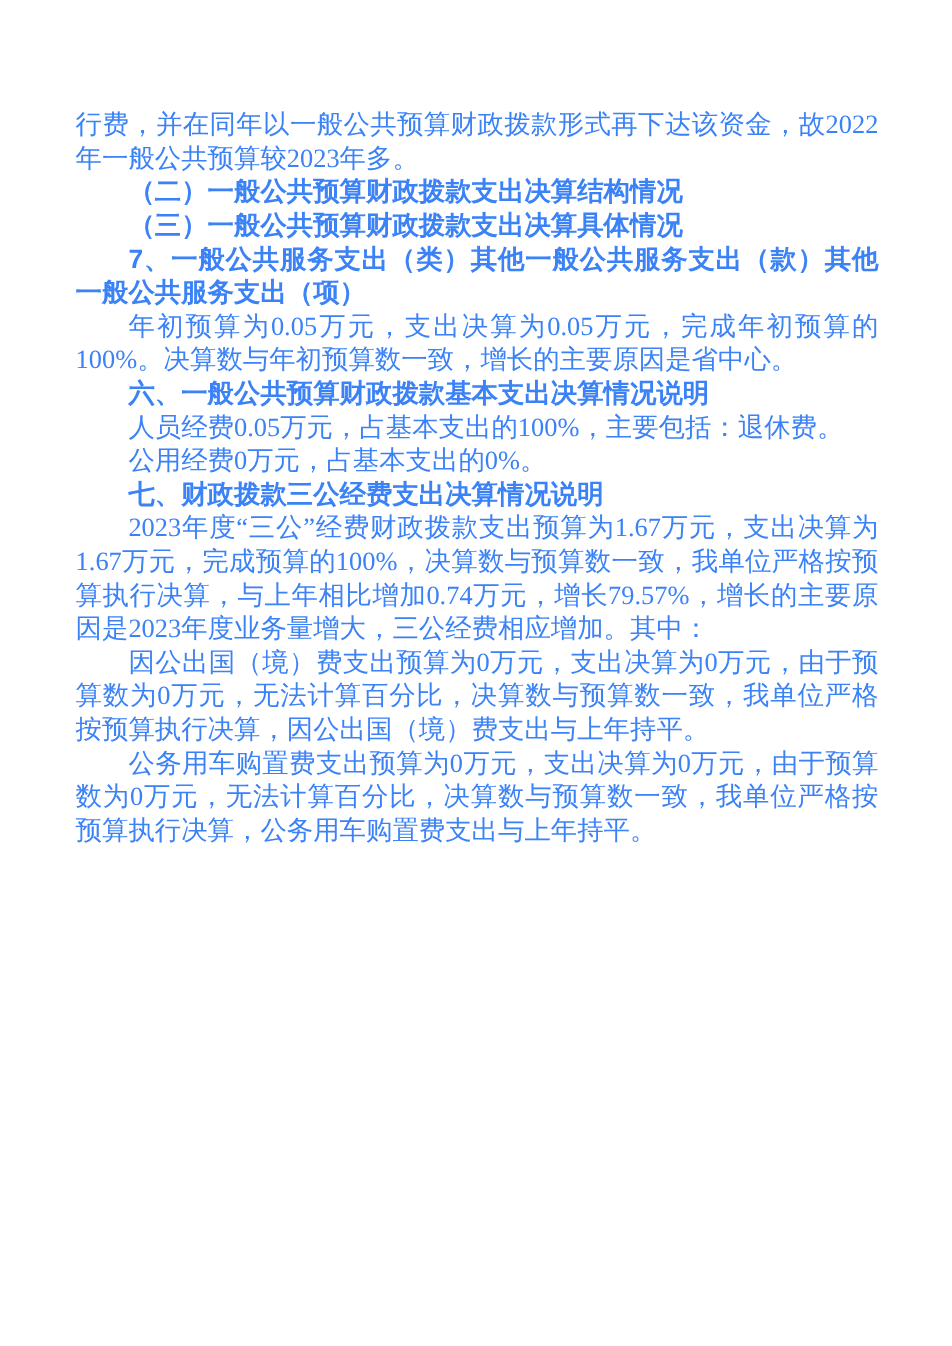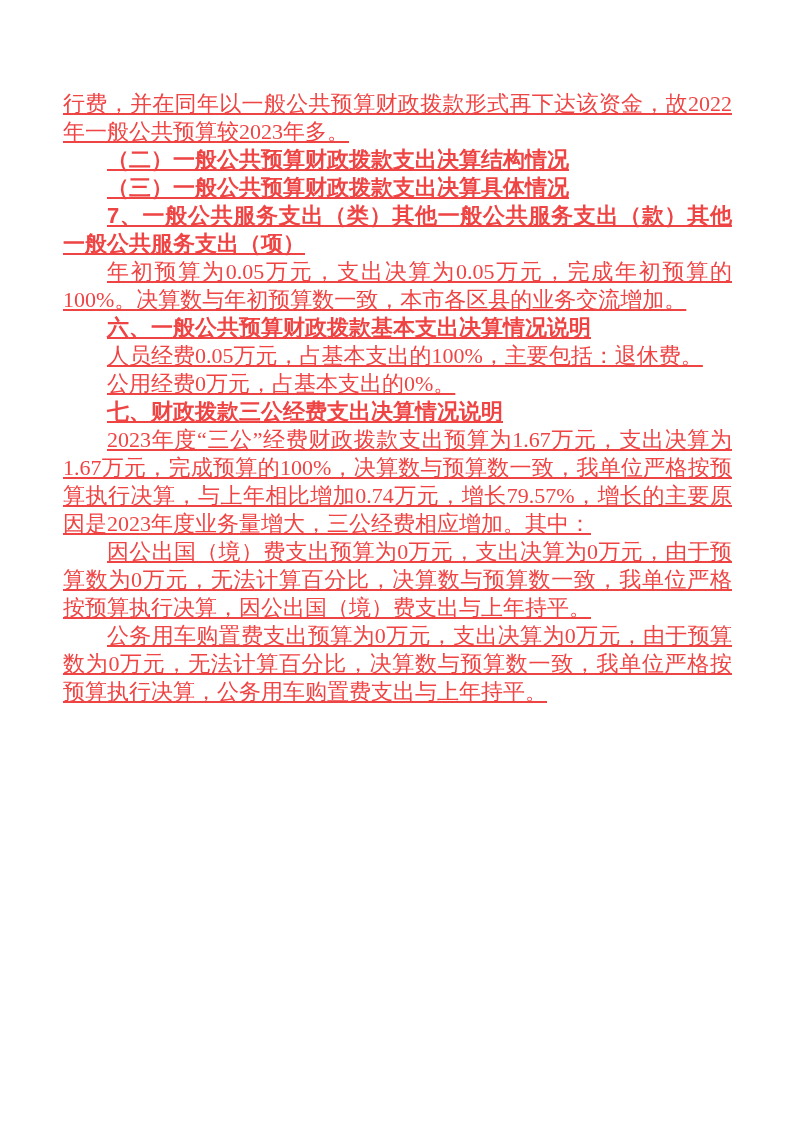--- a/index.html
+++ b/index.html
@@ -12,26 +12,25 @@
     width: 793px;
     height: 1122px;
     background: #ffffff;
     overflow: hidden;
   }
   .doc {
     position: absolute;
     left: 63px;
     top: 90px;
     width: 669px;
-    color: #ef4444;
+    color: #3b82f6;
     font-family: "Liberation Serif", "DejaVu Serif", serif;
     font-size: 22px;
     line-height: 28px;
     text-align: justify;
-    text-decoration: underline;
   }
   .para {
     margin: 0;
     padding: 0;
     text-indent: 44px;
   }
   .para.no-indent {
     text-indent: 0;
   }
   .para.heading {
@@ -41,21 +40,21 @@
 </style>
 </head>
 <body>
 
 <div class="page">
   <div class="doc" id="doc-body">
       <p class="para no-indent">行费，并在同年以一般公共预算财政拨款形式再下达该资金，故2022年一般公共预算较2023年多。</p>
       <p class="para heading">（二）一般公共预算财政拨款支出决算结构情况</p>
       <p class="para heading">（三）一般公共预算财政拨款支出决算具体情况</p>
       <p class="para heading">7、一般公共服务支出（类）其他一般公共服务支出（款）其他一般公共服务支出（项）</p>
-      <p class="para">年初预算为0.05万元，支出决算为0.05万元，完成年初预算的100%。决算数与年初预算数一致，本市各区县的业务交流增加。</p>
+      <p class="para">年初预算为0.05万元，支出决算为0.05万元，完成年初预算的100%。决算数与年初预算数一致，增长的主要原因是省中心。</p>
       <p class="para heading">六、一般公共预算财政拨款基本支出决算情况说明</p>
       <p class="para">人员经费0.05万元，占基本支出的100%，主要包括：退休费。</p>
       <p class="para">公用经费0万元，占基本支出的0%。</p>
       <p class="para heading">七、财政拨款三公经费支出决算情况说明</p>
       <p class="para">2023年度“三公”经费财政拨款支出预算为1.67万元，支出决算为1.67万元，完成预算的100%，决算数与预算数一致，我单位严格按预算执行决算，与上年相比增加0.74万元，增长79.57%，增长的主要原因是2023年度业务量增大，三公经费相应增加。其中：</p>
       <p class="para">因公出国（境）费支出预算为0万元，支出决算为0万元，由于预算数为0万元，无法计算百分比，决算数与预算数一致，我单位严格按预算执行决算，因公出国（境）费支出与上年持平。</p>
       <p class="para">公务用车购置费支出预算为0万元，支出决算为0万元，由于预算数为0万元，无法计算百分比，决算数与预算数一致，我单位严格按预算执行决算，公务用车购置费支出与上年持平。</p>
     </div>
 </div>
 

